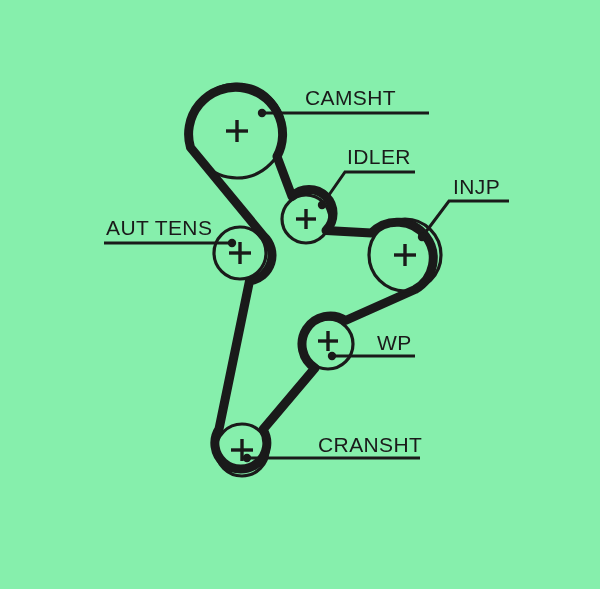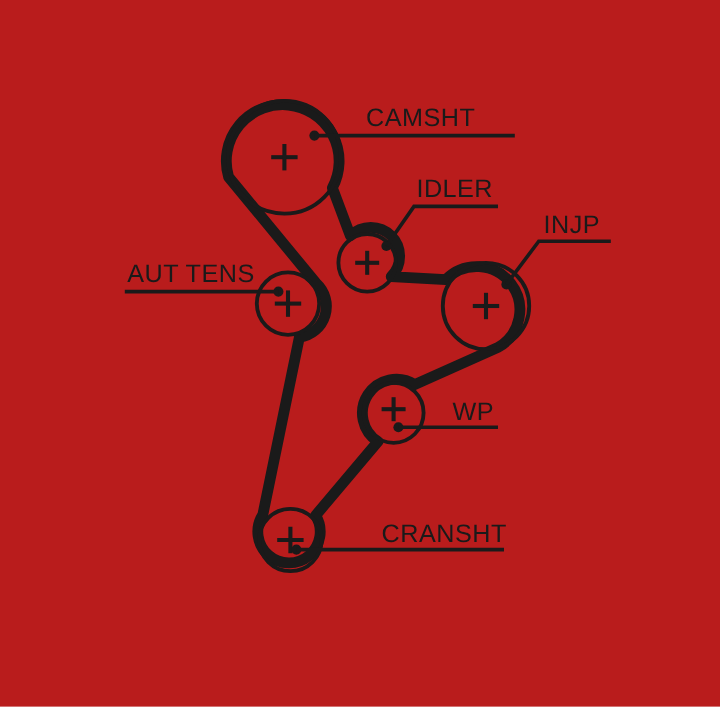--- a/index.html
+++ b/index.html
@@ -11,21 +11,21 @@
   body {
     width: 600px;
     height: 589px;
     font-family: "Liberation Sans", sans-serif;
     overflow: hidden;
   }
   #diagram-root {
     position: relative;
     width: 600px;
     height: 589px;
-    background: #b91c1c;
+    background: #86efac;
   }
   svg#belt-diagram {
     display: block;
     width: 600px;
     height: 589px;
   }
   .belt-path {
     fill: none;
     stroke: #1a1a1a;
   }

